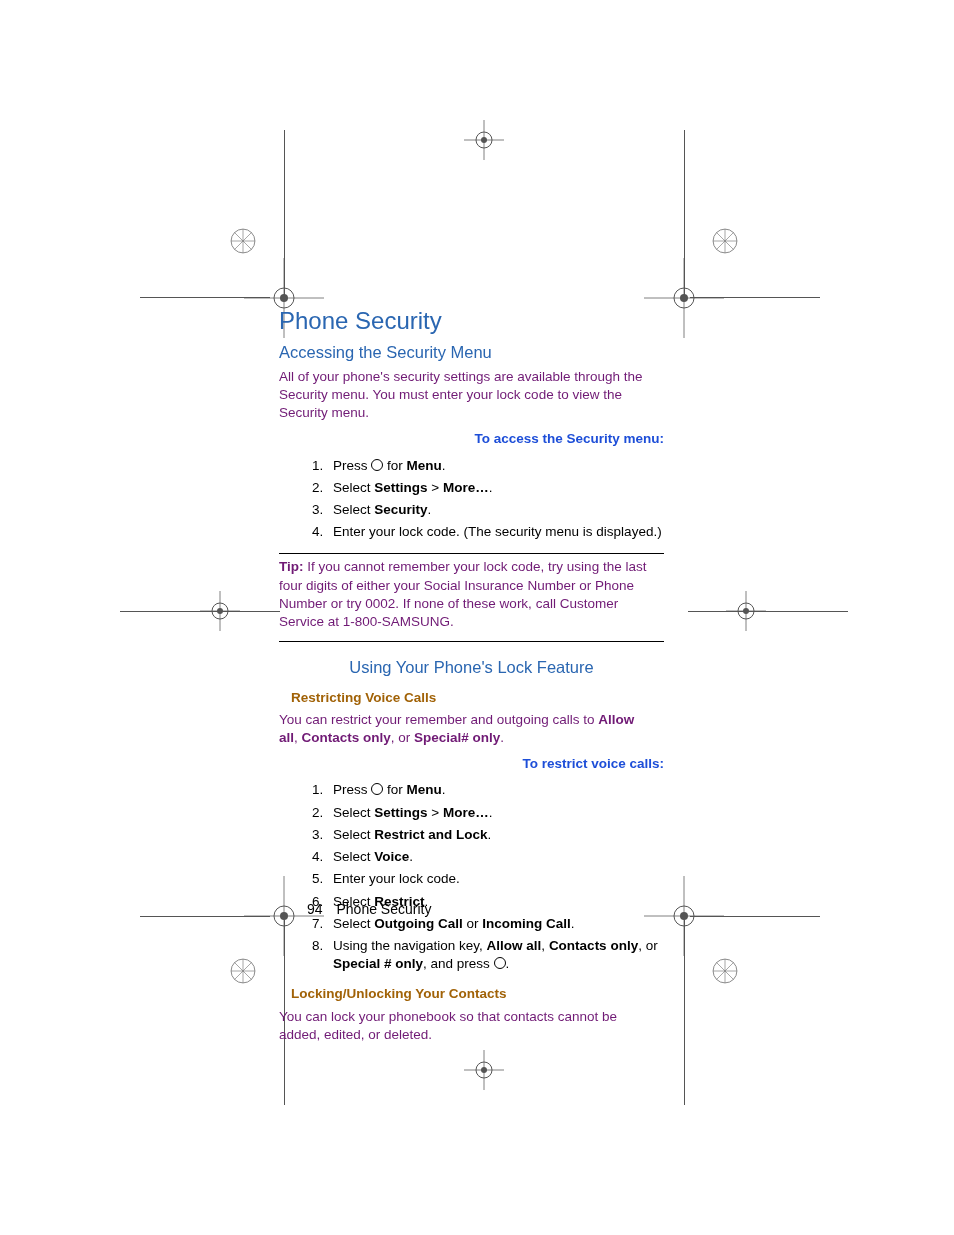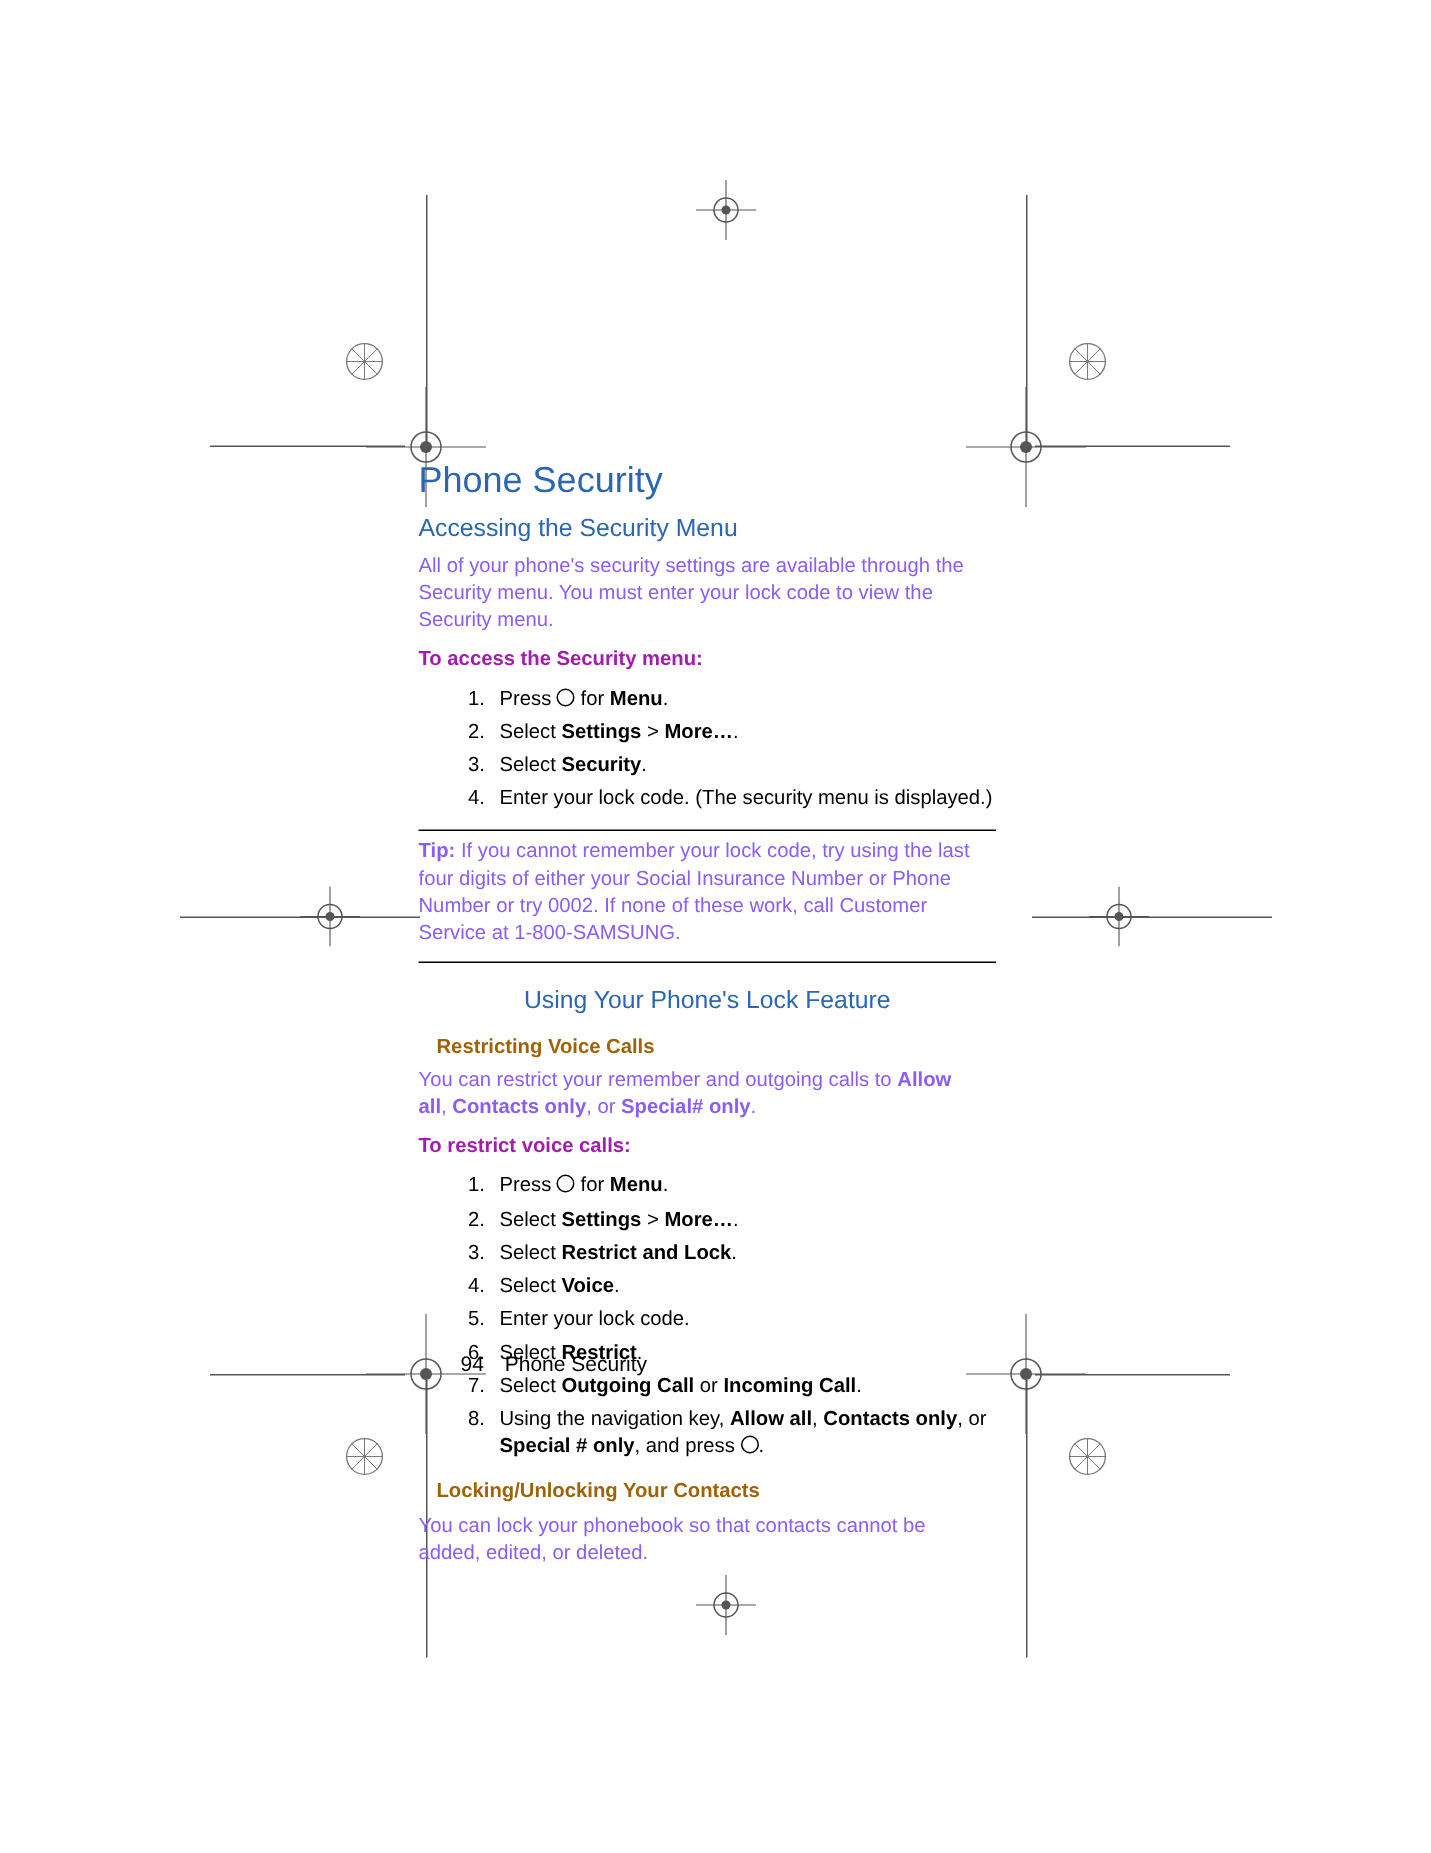--- a/index.html
+++ b/index.html
@@ -35,27 +35,28 @@
   .h2 {
     color: #2a66b1;
     font-size: 16.5px;
     font-weight: 400;
     margin: 0 0 4px 0;
   }
   .body {
     font-size: 13.5px;
     font-weight: 400;
     margin: 0 14px 8px 0;
-    color: #8b5cf6;
+    color: #701a75;
   }
   .subhead {
     font-size: 13.5px;
     font-weight: 700;
     margin: 6px 0 6px 0;
-    color: #a21caf;
+    color: #1d4ed8;
+    text-align: right;
   }
   .indent-subhead {
     font-size: 13.5px;
     font-weight: 700;
     margin: 10px 0 4px 12px;
     color: #a16207;
   }
   .b { font-weight: 700; }
   ol {
     margin: 0 0 10px 0;

